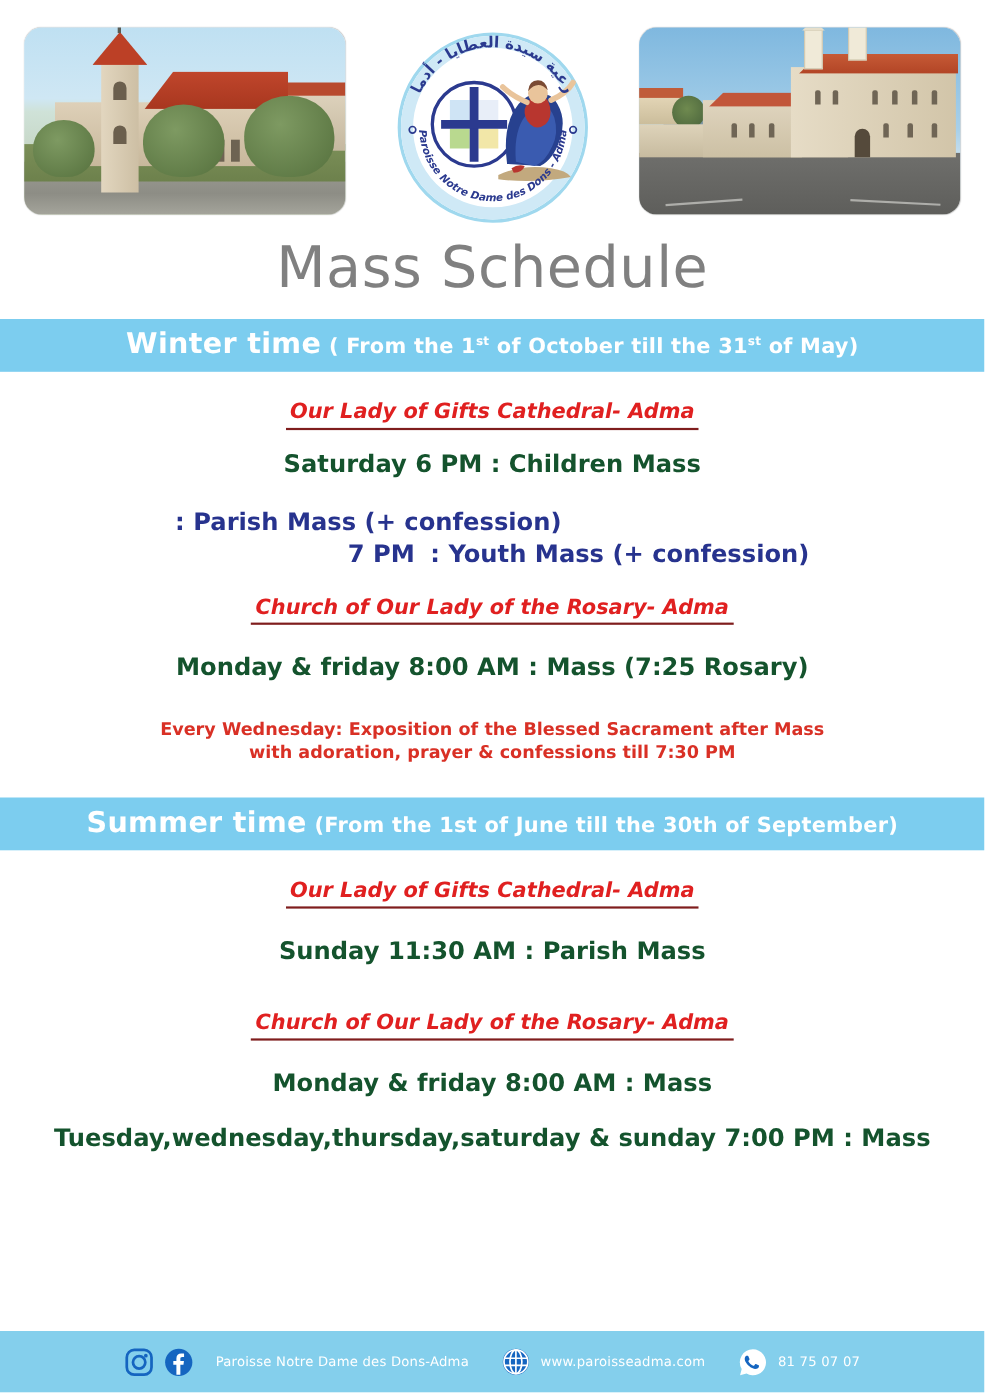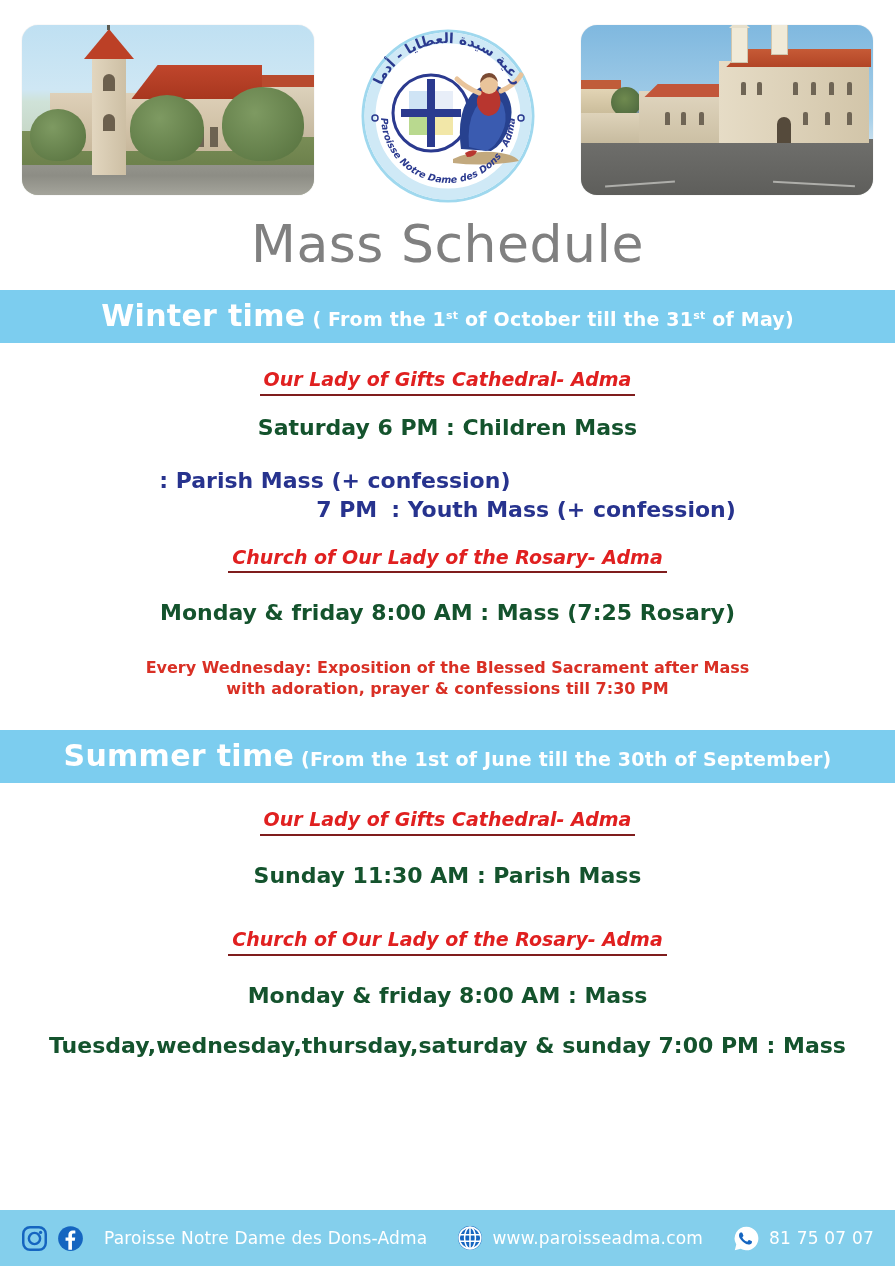--- a/index.html
+++ b/index.html
@@ -199,21 +199,21 @@
 
   
   .banner {
     background: #7ccdef;
     color: #ffffff;
     padding: 8px 0 10px 0;
     text-align: center;
     white-space: nowrap;
   }
   .banner .season {
-    font-size: 30px;
+    font-size: 26px;
     font-weight: 700;
     letter-spacing: .3px;
     vertical-align: baseline;
   }
   .banner .range {
     font-size: 19px;
     font-weight: 700;
     letter-spacing: .2px;
     margin-left: 7px;
     vertical-align: baseline;
@@ -272,21 +272,21 @@
     left: 0; right: 0; bottom: 0;
     height: 56px;
     background: #84cfec;
     display: flex;
     align-items: center;
     justify-content: center;
     gap: 9px;
   }
   .footer-text {
     color: #ffffff;
-    font-size: 17px;
+    font-size: 12px;
     font-weight: 400;
     letter-spacing: .2px;
     white-space: nowrap;
   }
   .f-icon { display: block; flex: 0 0 auto; }
   .f-gap-sm { width: 2px; }
   .f-gap { width: 12px; }
 </style>
 </head>
 <body>

